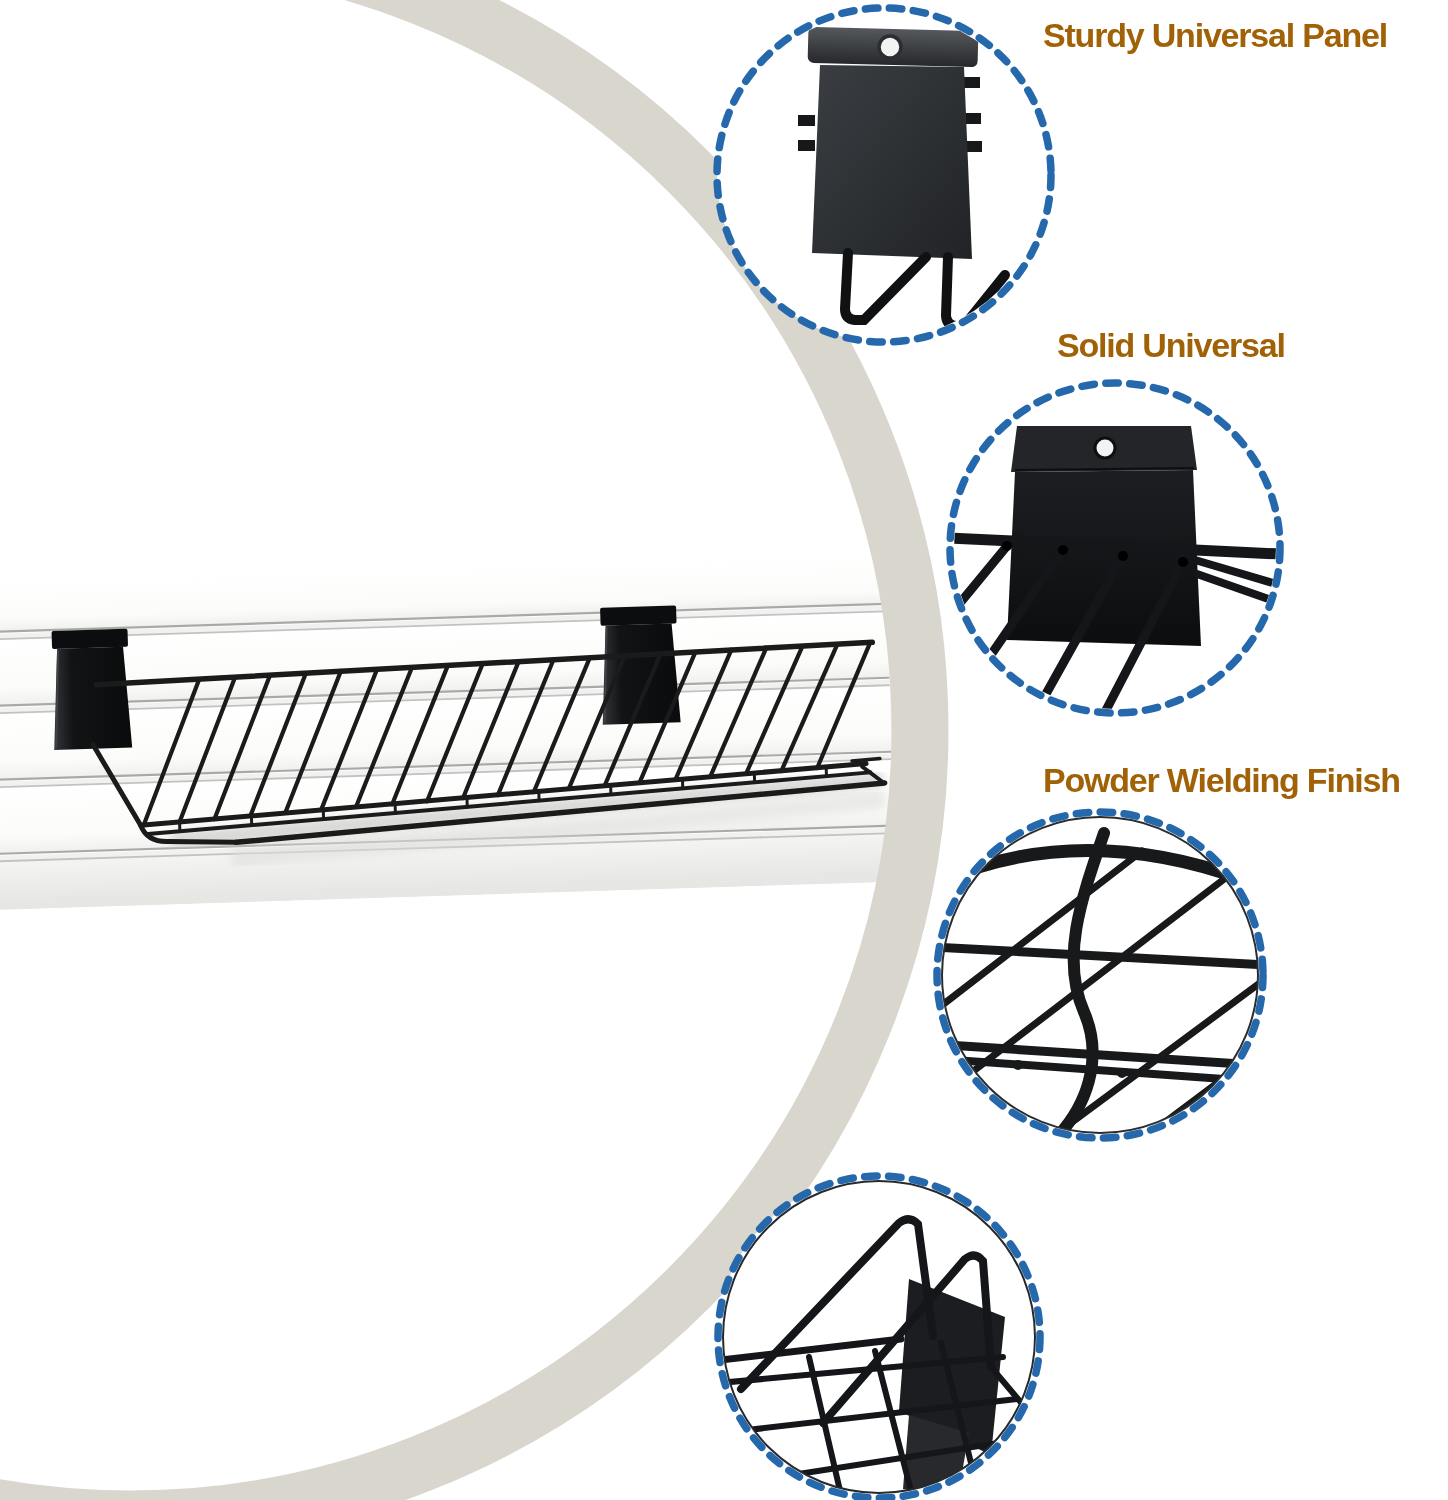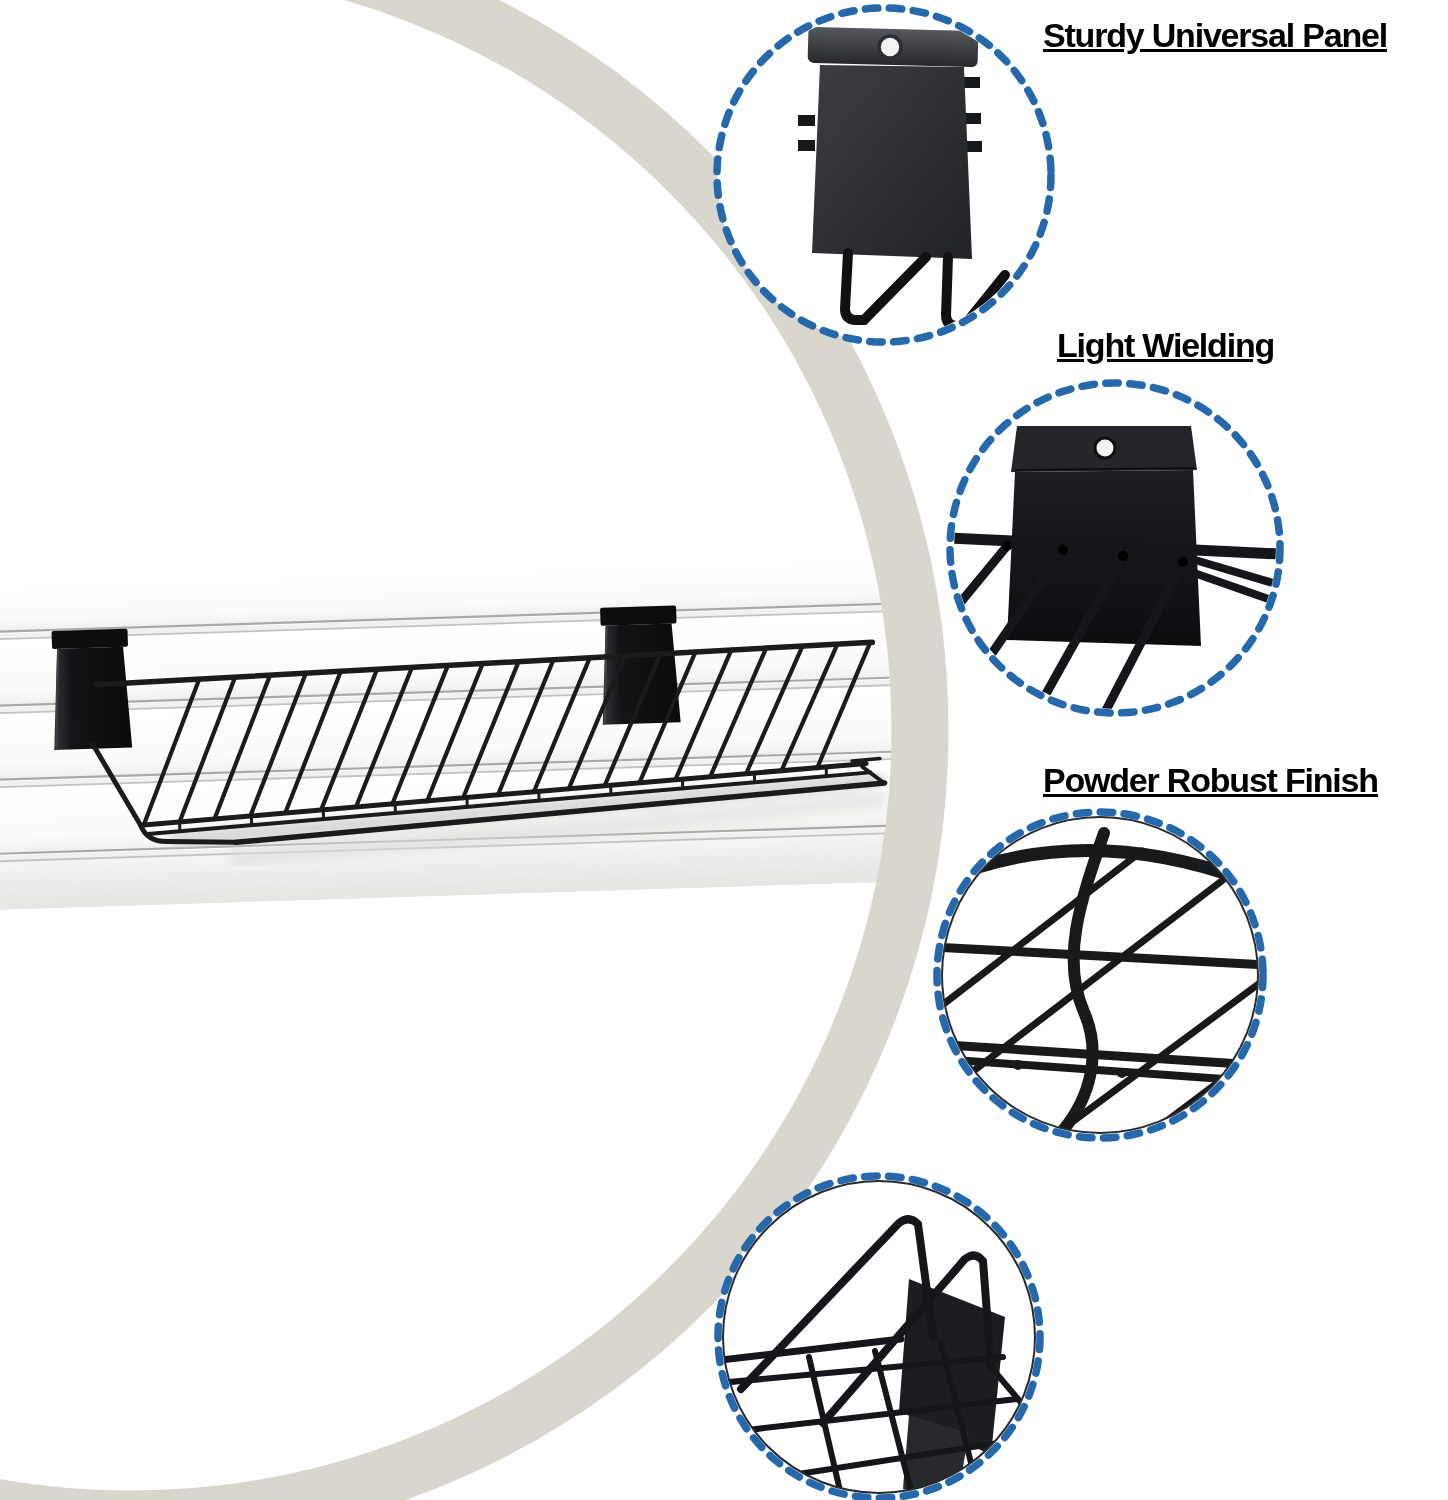--- a/index.html
+++ b/index.html
@@ -4,21 +4,21 @@
 <style>
   html,body{margin:0;padding:0;background:#fff;}
   .canvas{position:relative;width:1448px;height:1500px;background:#fff;overflow:hidden;
           font-family:"Liberation Sans",sans-serif;}
   .abs{position:absolute;}
   .photo{left:-12px;top:584px;width:905px;height:326px;transform:rotate(-1.8deg);
          transform-origin:0 0;background:#fdfdfc;z-index:1;}
   .arc-layer{left:0;top:0;width:1448px;height:1500px;z-index:2;pointer-events:none;}
   .bubble{z-index:3;}
   .callout-label{z-index:4;font-weight:700;font-size:34px;letter-spacing:-1.2px;
-                 color:#000000;white-space:nowrap;line-height:1.15;text-decoration:underline;}
+                 color:#a16207;white-space:nowrap;line-height:1.15;}
   svg{display:block;}
 </style>
 </head>
 <body>
 
 <div class="canvas">
 
   <div class="abs photo">
     <svg width="905" height="326" viewBox="0 0 905 326">
       <defs>
@@ -203,21 +203,21 @@
         <line x1="250" y1="182" x2="338" y2="208" stroke-width="8"></line>
         <line x1="252" y1="196" x2="338" y2="226" stroke-width="8"></line>
       </g>
       <circle cx="62" cy="168" r="5" fill="#000"></circle>
         <circle cx="118" cy="172" r="5" fill="#000"></circle>
       <circle cx="178" cy="178" r="5" fill="#000"></circle>
         <circle cx="238" cy="184" r="5" fill="#000"></circle>
     </g>
     <circle cx="170" cy="170" r="165" fill="none" stroke="#2569ac" stroke-width="7.5" stroke-dasharray="12.5 11.5" stroke-linecap="round"></circle>
   </svg>
-  <div class="abs callout-label" style="left:1057px;top:326px;">Light Wielding</div>
+  <div class="abs callout-label" style="left:1057px;top:326px;">Solid Universal</div>
 
   <svg class="abs bubble" style="left:932px;top:807px;" width="336" height="336" viewBox="0 0 336 336">
     <defs>
         <clipPath id="cp3">
           <circle cx="168" cy="168" r="158"></circle>
         </clipPath>
       </defs>
     <circle cx="168" cy="168" r="163" fill="#ffffff"></circle>
     <g clip-path="url(#cp3)" stroke="#17191b" stroke-linecap="round" fill="none">
       <path d="M46,60 Q170,22 310,72" stroke-width="13"></path>
@@ -231,21 +231,21 @@
         <line x1="120" y1="330" x2="336" y2="170"></line>
         <line x1="208" y1="334" x2="336" y2="238"></line>
       </g>
       <circle cx="86" cy="258" r="5" fill="#17191b" stroke="none"></circle>
       <circle cx="190" cy="266" r="5" fill="#17191b" stroke="none"></circle>
       <circle cx="292" cy="272" r="5" fill="#17191b" stroke="none"></circle>
     </g>
     <circle cx="168" cy="168" r="158" fill="none" stroke="#2a2c2e" stroke-width="2"></circle>
     <circle cx="168" cy="168" r="163" fill="none" stroke="#2569ac" stroke-width="7.5" stroke-dasharray="12.5 11.5" stroke-linecap="round"></circle>
   </svg>
-  <div class="abs callout-label" style="left:1043px;top:761px;">Powder Robust Finish</div>
+  <div class="abs callout-label" style="left:1043px;top:761px;">Powder Wielding Finish</div>
 
   <svg class="abs bubble" style="left:713px;top:1171px;" width="332" height="332" viewBox="0 0 332 332">
     <defs>
         <clipPath id="cp4">
           <circle cx="166" cy="166" r="156"></circle>
         </clipPath>
       </defs>
     <circle cx="166" cy="166" r="161" fill="#ffffff"></circle>
     <g clip-path="url(#cp4)">
       <polygon points="196,108 292,146 278,284 186,240" fill="#1b1d20"></polygon>

